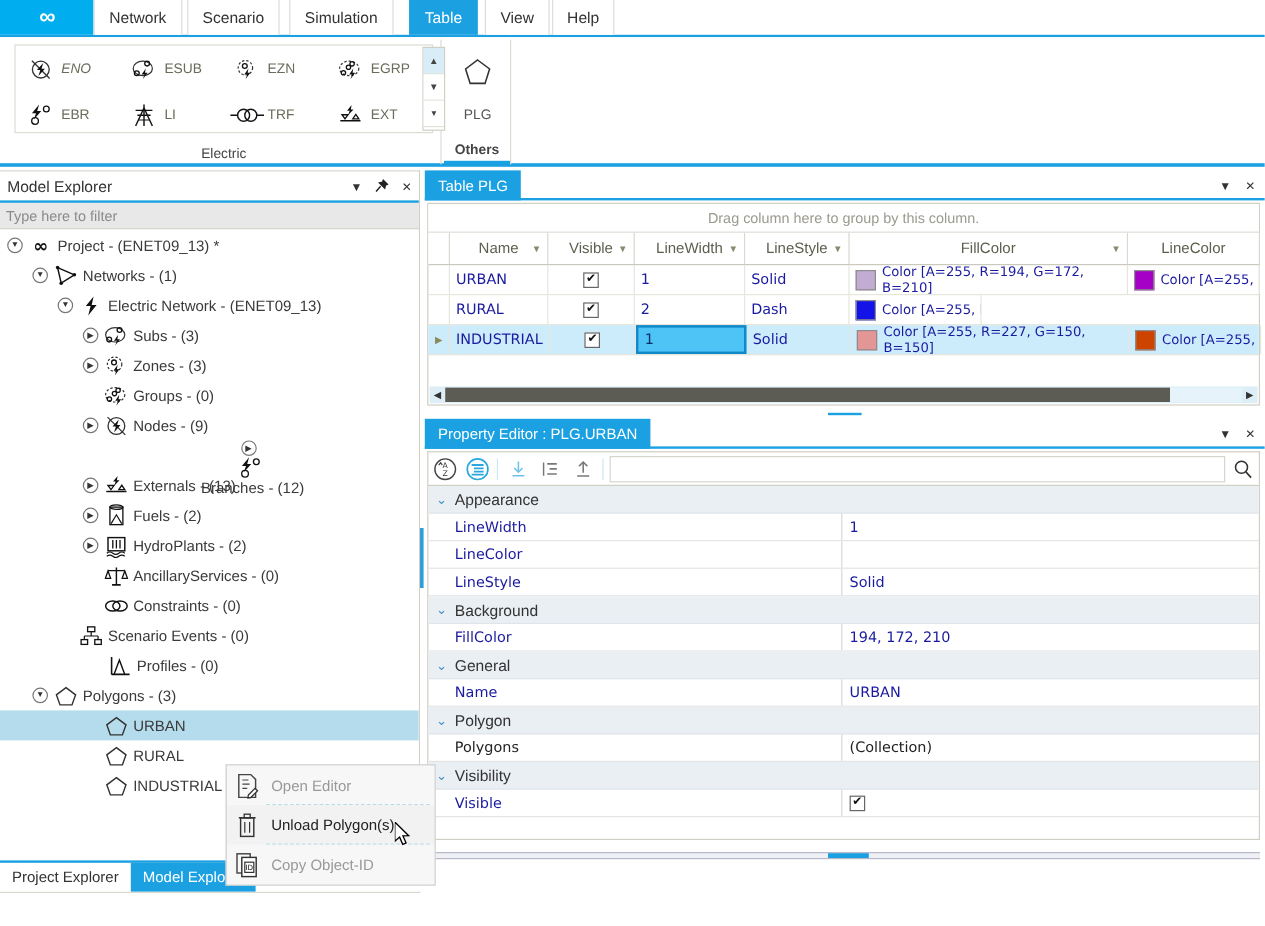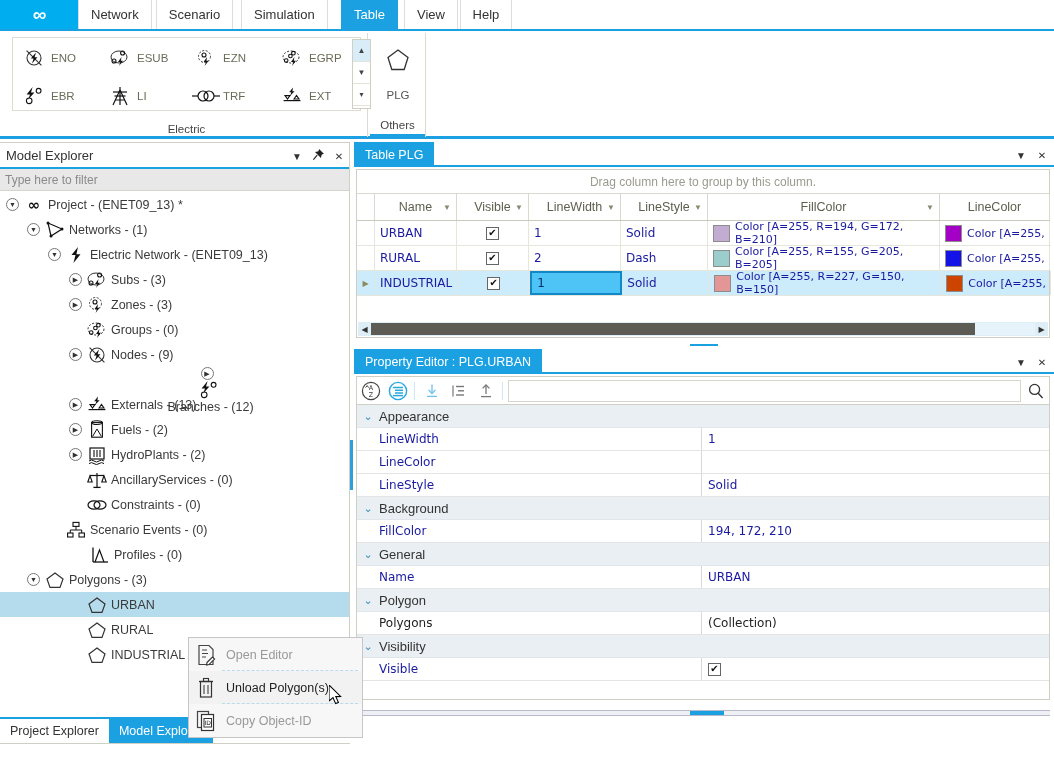--- a/index.html
+++ b/index.html
@@ -74,20 +74,21 @@
   .big-btn {
     position: absolute; left: 0; top: 4px; width: 56px; height: 74px;
     display: flex; flex-direction: column; align-items: center; justify-content: center;
     font-size: 11.5px; color: #555;
   }
   .big-btn .lbl { margin-top: 14px; }
   .others-cap {
     position: absolute; bottom: 0px; left: 0; right: 0; text-align: center;
     font-size: 11.5px; color: #444; padding-bottom: 3px;
     border-bottom: 3px solid #1ba1e2;
+    font-weight: bold;
   }
 
   
   .left-panel {
     position: absolute; left: 0; top: 142px; width: 350px; height: 602px;
     background: #ffffff; border: 1px solid #cfcfc4; border-left: 0;
   }
   .panel-head {
     position: relative; height: 26px; background: #fff;
     border-bottom: 2px solid #1ba1e2;
@@ -285,21 +286,21 @@
           <span>Help</span>
         </div>
       </div>
   </div>
 
   <div class="ribbon-body">
 
     <div class="ribbon-group rg-electric">
       <div class="rg-inner">
         <div id="electric-items-host">
-            <div class="ic-item" style="left: 6px; top: 6px;">
+            <div class="ic-item" style="left: 6px; top: 6px; font-style: italic;">
               <span class="glyph">
                 <svg width="20" height="20" viewBox="0 0 20 20">
                   <circle cx="10" cy="10" r="7" fill="none" stroke="#333" stroke-width="1.1"></circle>
                   <line x1="2.6" y1="2.6" x2="17.4" y2="17.4" stroke="#333" stroke-width="1.1"></line>
                   <path d="M12 4.6 L6.8 10.4 L9.6 10.4 L8 15.4 L13.4 9.2 L10.6 9.2 Z" fill="#111"></path>
                 </svg>
               </span>
               <span class="lbl">ENO</span>
             </div>
             <div class="ic-item" style="left: 92px; top: 6px;">
@@ -776,24 +777,20 @@
             </div>
             <div class="gr-cell center" style="flex: 0 0 72px;">
               <span class="chk">✔</span>
             </div>
             <div class="gr-cell" style="flex: 0 0 92px;">
               <span>2</span>
             </div>
             <div class="gr-cell" style="flex: 0 0 87px;">
               <span>Dash</span>
             </div>
-            <div class="gr-cell" style="flex: 0 0 232px;">
-              <span class="swatch" style="background: rgb(155, 205, 205);"></span>
-              <span style="font-size: 11px;">Color [A=255, R=155, G=205, B=205]</span>
-            </div>
             <div class="gr-cell" style="flex: 0 0 110px; overflow: hidden;">
               <span class="swatch" style="background: rgb(19, 19, 232);"></span>
               <span style="font-size: 11px; white-space: nowrap;">Color [A=255, R.</span>
             </div>
           </div>
           <div class="grid-row sel">
             <div class="gr-cell center" style="flex: 0 0 18px;">
               <span class="indicator">▶</span>
             </div>
             <div class="gr-cell" style="flex: 0 0 82px;">

